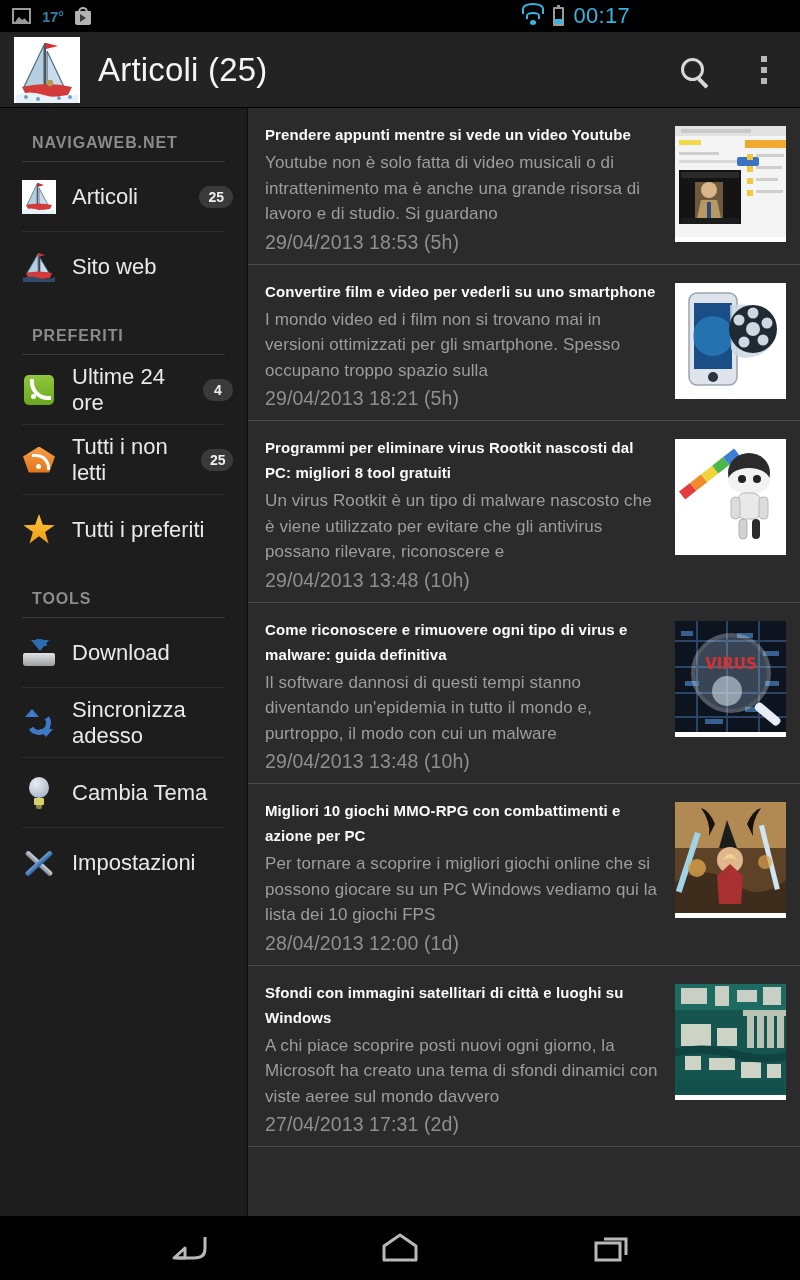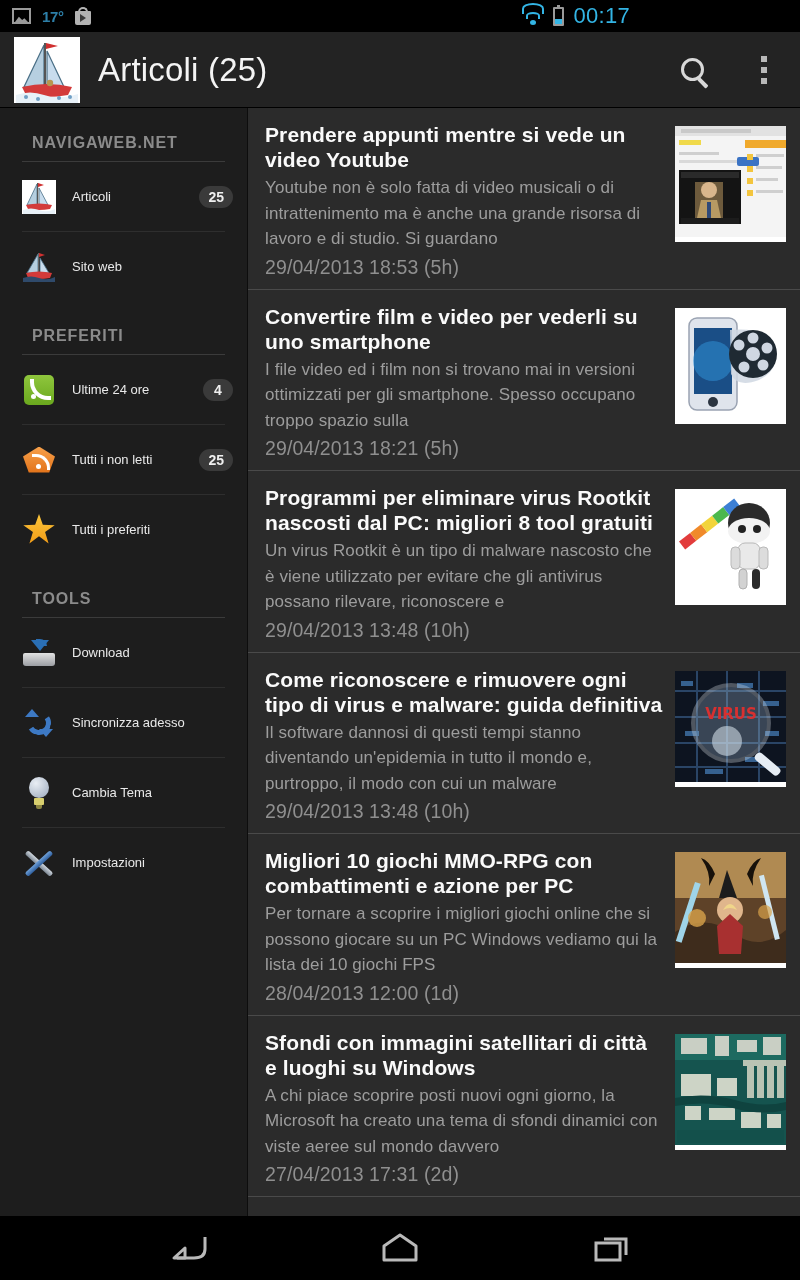--- a/index.html
+++ b/index.html
@@ -93,21 +93,21 @@
   .sb-rule{ height:1px; background:#3b3b3b; margin:0 22px; }
   .nav-item{
     display:flex; align-items:center; min-height:69px; padding:0 14px 0 22px;
     position:relative;
   }
   .nav-sep{ height:1px; background:#2e2e2e; margin:0 22px; }
   .nav-icon{
     width:34px; height:34px; flex:0 0 34px; margin-right:16px;
     position:relative; display:flex; align-items:center; justify-content:center;
   }
-  .nav-label{ color:#e9e9e9; font-size:13px; line-height:26px; flex:1 1 auto; }
+  .nav-label{ color:#e9e9e9; font-size:22px; line-height:26px; flex:1 1 auto; }
   .nav-badge{
     background:#3a3a3a; color:#efefef; font-size:14px; font-weight:bold;
     border-radius:11px; padding:3px 9px; min-width:30px; text-align:center;
     margin-left:6px;
   }
 
   
   .boat-sq{ width:34px; height:34px; background:#fff; position:relative; overflow:hidden; }
   .boat-plain{ width:34px; height:30px; position:relative; }
   .rss-green{
@@ -188,21 +188,21 @@
   
   .list{
     flex:1 1 auto; background:#2b2b2b; overflow:hidden; position:relative;
   }
   .row{
     display:flex; padding:14px 14px 10px 17px; position:relative;
     border-bottom:1px solid #4a4a4a;
   }
   .row .txt{ flex:1 1 auto; padding-right:12px; min-width:0; }
   .row .title{
-    color:#fafafa; font-size:21px; font-weight:bold; line-height:25px; letter-spacing:0.1px;
+    color:#fafafa; font-size:15px; font-weight:bold; line-height:25px; letter-spacing:0.1px;
   }
   .row .excerpt{
     color:#9d9d9d; font-size:17px; line-height:25.5px; margin-top:3px; letter-spacing:0.1px;
   }
   .row .date{
     color:#8f8f8f; font-size:19.5px; margin-top:4px; letter-spacing:0.1px;
   }
   .thumb{
     flex:0 0 111px; width:111px; height:116px; margin-top:4px;
     background:#fff; overflow:hidden; position:relative;
@@ -430,21 +430,21 @@
             <rect x="81" y="52" width="22" height="3" fill="#cfcfcf"></rect>
             <rect x="72" y="64" width="6" height="6" fill="#f3c53e"></rect>
             <rect x="81" y="64" width="27" height="3" fill="#cfcfcf"></rect>
           </svg>
         </div>
       </div>
 
       <div class="row">
         <div class="txt">
           <div class="title">Convertire film e video per vederli su uno smartphone</div>
-          <div class="excerpt">I file video ed i film non si trovano mai in versioni ottimizzati per gli smartphone. Spesso occupano troppo spazio sulla</div>
+          <div class="excerpt">I mondo video ed i film non si trovano mai in versioni ottimizzati per gli smartphone. Spesso occupano troppo spazio sulla</div>
           <div class="date">29/04/2013 18:21 (5h)</div>
         </div>
         <div class="thumb">
           <svg viewBox="0 0 111 111">
             <rect width="111" height="111" fill="#fff"></rect>
             <rect x="14" y="10" width="48" height="92" rx="8" fill="#dfe4ec" stroke="#9aa3b2" stroke-width="1.5"></rect>
             <rect x="19" y="20" width="38" height="66" fill="#1a4e86"></rect>
             <circle cx="38" cy="53" r="20" fill="#2f8fd6" opacity="0.55"></circle>
             <circle cx="38" cy="94" r="5" fill="#2b3440"></circle>
             <path d="M55 22 Q92 18 100 42 Q104 62 84 72 Q62 80 56 66 Z" fill="#cfd7e2" opacity="0.85"></path>

